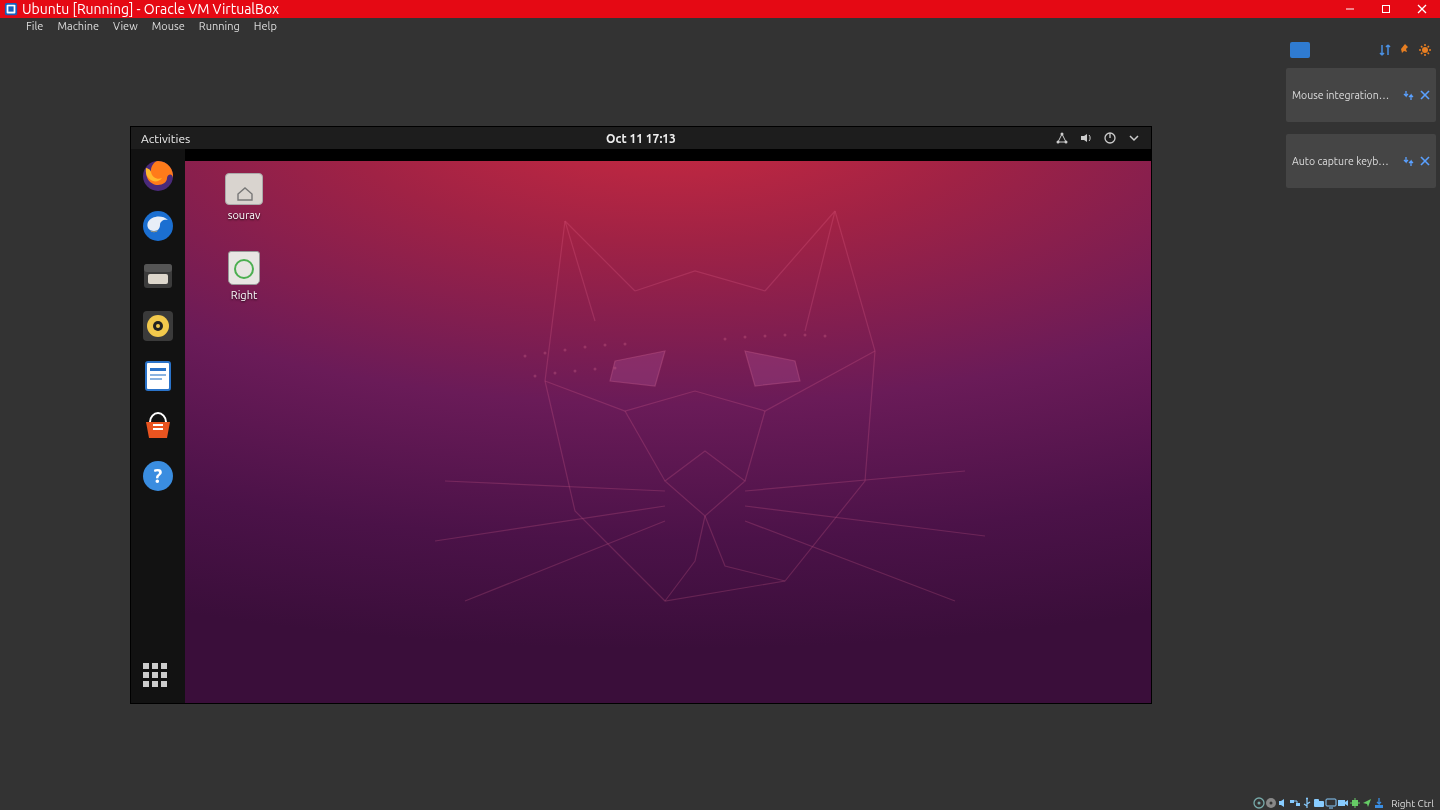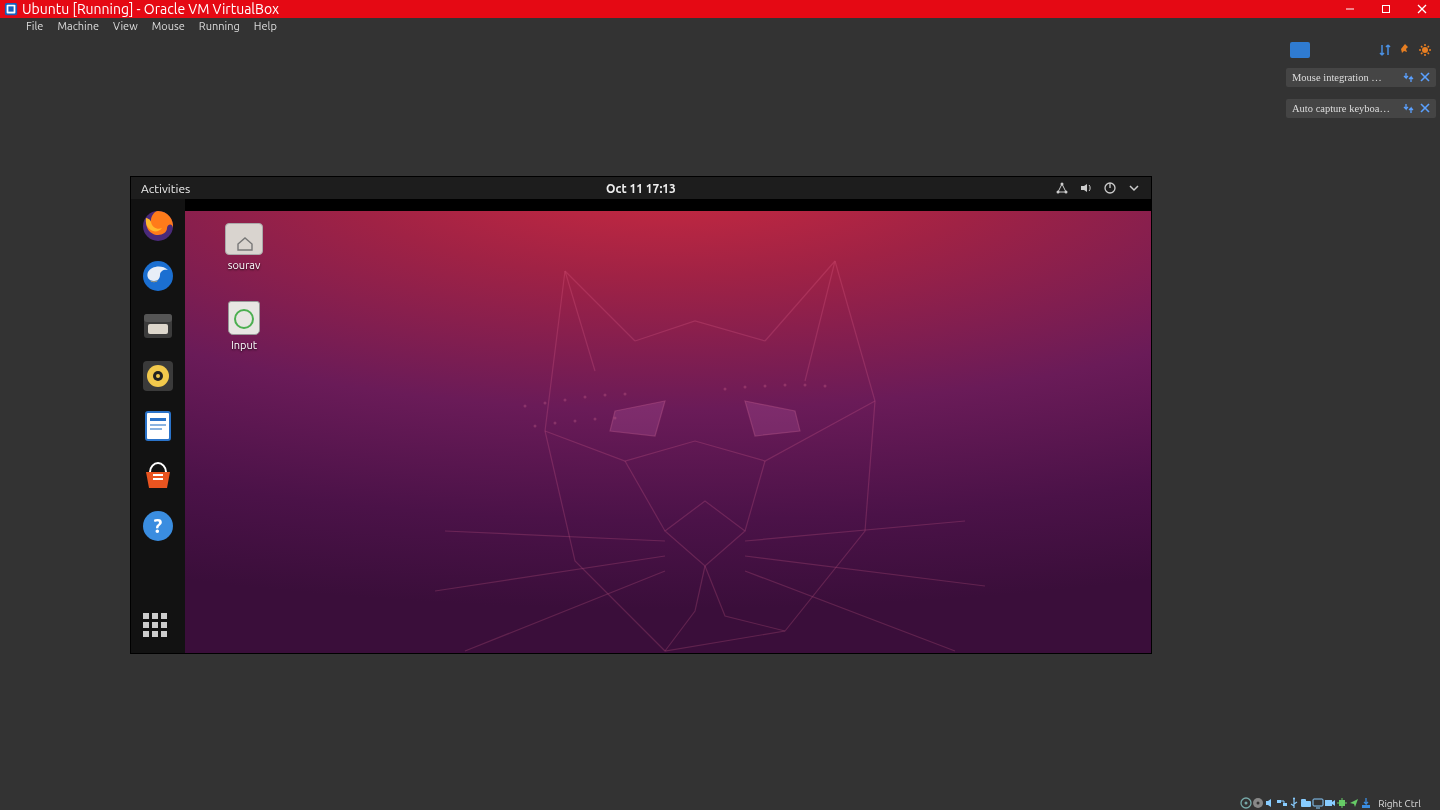--- a/index.html
+++ b/index.html
@@ -23,21 +23,21 @@
     display: flex; align-items: center; padding-left: 6px; margin-left: 20px;
   }
   .hostmenu span { margin-right: 14px; cursor: pointer; }
   
   
   .content-row { display: flex; height: calc(810px - 18px - 16px - 14px); }
   .vm-area { flex: 1; background: #333; display: flex; align-items: center; justify-content: center; position: relative; }
   
   
   .guest {
-    width: 1020px; height: 476px; background: #000; position: relative; overflow: hidden;
+    width: 1020px; height: 576px; background: #000; position: relative; overflow: hidden;
     box-shadow: 0 0 0 1px #000;
   }
   .gnome-top {
     height: 22px; background: #1d1d1d; color: #eee; font-size: 12px;
     display: flex; align-items: center; justify-content: space-between; padding: 0 10px;
   }
   .gnome-top .left, .gnome-top .right { display: flex; align-items: center; gap: 10px; }
   .gnome-top .center { position: absolute; left: 50%; transform: translateX(-50%); font-weight: 700; }
   .gnome-top .tray-icon { width: 14px; height: 14px; display: inline-flex; align-items: center; justify-content: center; }
   
@@ -101,31 +101,31 @@
   }
   .panel-toolbar .msg-icon::after {
     content: ""; position: absolute; bottom: -4px; left: 3px;
     border: 4px solid transparent; border-top-color: #2f7bd1;
   }
   .panel-toolbar .right-icons { display: flex; gap: 6px; }
   .panel-toolbar .right-icons span { width: 14px; height: 14px; cursor: pointer; }
   
   .notif {
     background: #454545; color: #ddd; font-size: 10.5px; border-radius: 2px;
-    padding: 4px 6px; margin-bottom: 12px; display: flex; align-items: center;
-    justify-content: space-between; cursor: pointer; font-family: Liberation Serif, serif;
+    padding: 21px 6px; margin-bottom: 12px; display: flex; align-items: center;
+    justify-content: space-between; cursor: pointer;
   }
   .notif .txt { white-space: nowrap; overflow: hidden; text-overflow: ellipsis; max-width: 98px; }
   .notif .actions { display: flex; gap: 6px; flex-shrink: 0; }
   .notif .actions span { color: #5aa0ff; font-size: 11px; cursor: pointer; }
   
   
   .hoststatus {
     height: 14px; background: #333; color: #ccc; font-size: 10px;
-    display: flex; align-items: center; justify-content: flex-end; padding-right: 19px; gap: 0;
+    display: flex; align-items: center; justify-content: flex-end; padding-right: 6px; gap: 0;
   }
   .hoststatus .sicon { width: 12px; height: 12px; display: inline-flex; align-items: center; justify-content: center; cursor: pointer; }
   .hoststatus .hostkey { margin-left: 6px; color: #ddd; }
   
   
   svg { display: block; }
 </style>
 </head>
 <body>
 
@@ -324,21 +324,21 @@
           <div class="desktop-icon" style="left:24px; top:12px;">
             <div class="folder">
               <svg width="38" height="32" viewBox="0 0 38 32" style="position:absolute;top:0;left:0">
                   <path d="M12 20l7-6 7 6v6h-14z" fill="none" stroke="#777" stroke-width="1.4"></path>
                 </svg>
             </div>
             <div>sourav</div>
           </div>
           <div class="desktop-icon" style="left:24px; top:90px;">
             <div class="trash"></div>
-            <div>Input</div>
+            <div>Right</div>
           </div>
         </div>
       </div>
     </div>
   </div>
 
   <div class="side-panel">
     <div class="panel-toolbar">
       <span class="msg-icon"></span>
       <span class="right-icons">

